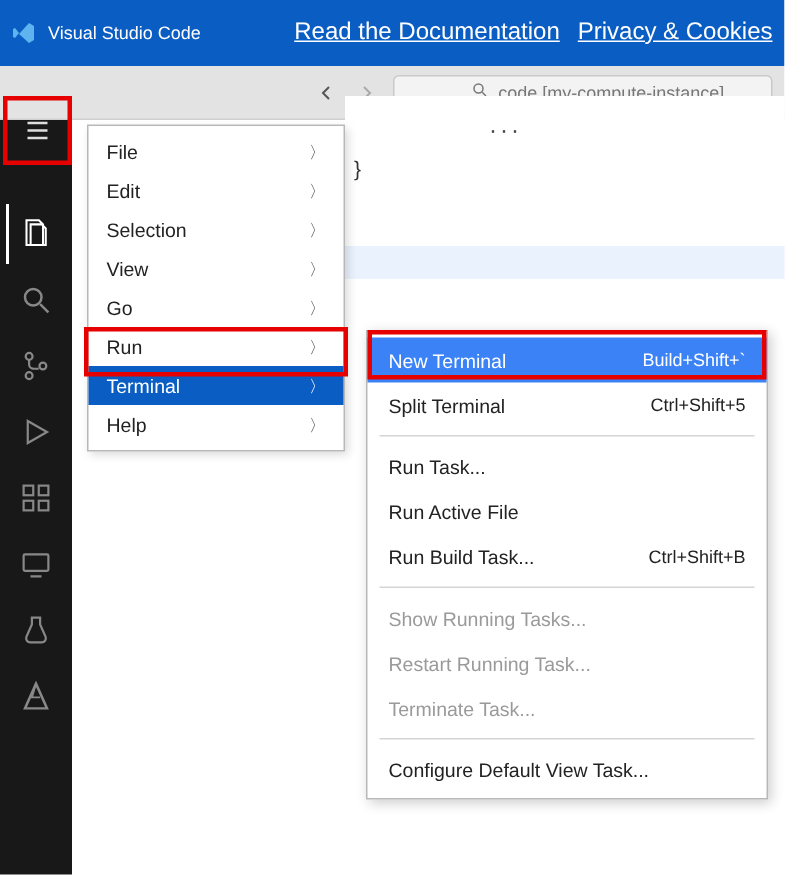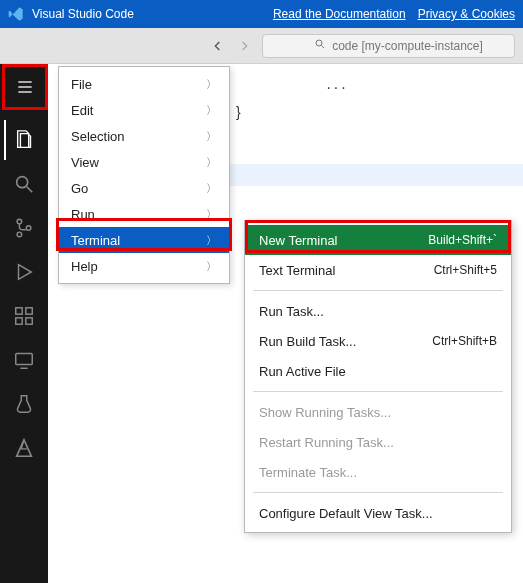--- a/index.html
+++ b/index.html
@@ -1,25 +1,25 @@
 <!DOCTYPE html>
 <html><head>
 <meta charset="utf-8">
 <style>
   * { box-sizing: border-box; margin: 0; padding: 0; font-family: "Segoe UI", Arial, sans-serif; }
   body { width: 523px; height: 583px; overflow: hidden; background: #fff; font-size: 13px; }
 
   .titlebar {
-    height: 28px; background: #0a5dc2; color: #fff;
+    height: 44px; background: #0a5dc2; color: #fff;
     display: flex; align-items: center; padding: 0 8px; font-size: 12px;
   }
   .titlebar .logo { width: 16px; height: 16px; margin-right: 8px; display:flex;align-items:center;justify-content:center;}
   .titlebar .title { flex: 0 0 auto; }
   .titlebar .spacer { flex: 1; }
-  .titlebar a { color: #fff; text-decoration: underline; font-size: 12px; margin-left: 12px; }
+  .titlebar a { color: #fff; text-decoration: underline; font-size: 16px; margin-left: 12px; }
 
   .toolbar {
     height: 36px; background: #e3e3e3; display:flex; align-items:center; padding: 0 8px;
     border-bottom: 1px solid #d0d0d0;
   }
   .toolbar .nav-arrows { margin-left: 200px; display:flex; gap:6px; }
   .toolbar .nav-arrow { width:20px;height:20px;display:flex;align-items:center;justify-content:center;color:#555;}
   .toolbar .search {
     flex:1; margin-left: 8px; height:24px; background:#f3f3f3; border:1px solid #c9c9c9;
     border-radius:4px; display:flex;align-items:center;justify-content:center;color:#777;font-size:12px;padding-left:20px;
@@ -38,21 +38,21 @@
   }
   .activitybar .act.active { color:#fff; border-left:2px solid #fff; }
   .activitybar svg { width:22px;height:22px; }
 
   .red-box { border: 3px solid #e60000; }
 
   .hamburger-wrap { position:absolute; left:2px; top:64px; width:46px; height:46px; }
   .hamburger { width:40px;height:40px;display:flex;align-items:center;justify-content:center;color:#ddd;}
 
   .menu1 {
-    position:absolute; left:58px; top:66px; width:172px; background:#fff;
+    position:absolute; left:58px; top:83px; width:172px; background:#fff;
     border:1px solid #b8b8b8; box-shadow: 2px 2px 6px rgba(0,0,0,0.15);
     padding:4px 0;
   }
   .menu1 .mitem {
     height:26px; display:flex;align-items:center;justify-content:space-between;
     padding:0 12px; font-size:13px; color:#222;
   }
   .menu1 .mitem .chev { color:#555; font-size:11px; }
   .menu1 .mitem.selected { background:#0a5dc2; color:#fff; }
   .menu1 .mitem.selected .chev { color:#fff; }
@@ -62,21 +62,21 @@
 
   .menu2 {
     position:absolute; left:244px; top:220px; width:268px; background:#fff;
     border:1px solid #b8b8b8; box-shadow: 2px 2px 8px rgba(0,0,0,0.2);
     padding:4px 0;
   }
   .menu2 .sitem {
     height:30px; display:flex;align-items:center;justify-content:space-between;
     padding:0 14px; font-size:13px; color:#222;
   }
-  .menu2 .sitem.selected { background:#15803d; color:#fff;gap:40px; }
+  .menu2 .sitem.selected { background:#3b82f6; color:#fff;gap:40px; }
   .menu2 .sitem.disabled { color:#9a9a9a; }
   .menu2 .sep { height:1px;background:#d5d5d5;margin:5px 8px; }
   .kbd { font-size:12px; color:inherit; }
   .newterm-red {
     position:absolute; left:245px; top:220px; width:266px; height:33px; pointer-events:none;
   }
 
   .editor-bg {
     position:absolute; left:230px; top:64px; right:0; height:300px; background:#fff;
   }
@@ -227,35 +227,35 @@
     </div>
 </div>
 <div class="terminal-red red-box"></div>
 
 <div class="menu2">
   <div class="sitem selected">
     <span>New Terminal</span>
       <span class="kbd">Build+Shift+`</span>
   </div>
   <div class="sitem">
-    <span>Text Terminal</span>
+    <span>Split Terminal</span>
       <span class="kbd">Ctrl+Shift+5</span>
   </div>
   <div class="sep"></div>
   <div class="sitem">
       <span>Run Task...</span>
+      <span></span>
+    </div>
+  <div class="sitem">
+      <span>Run Active File</span>
       <span></span>
     </div>
   <div class="sitem">
       <span>Run Build Task...</span>
       <span class="kbd">Ctrl+Shift+B</span>
-    </div>
-  <div class="sitem">
-      <span>Run Active File</span>
-      <span></span>
     </div>
   <div class="sep"></div>
   <div class="sitem disabled">
       <span>Show Running Tasks...</span>
       <span></span>
     </div>
   <div class="sitem disabled">
       <span>Restart Running Task...</span>
       <span></span>
     </div>

